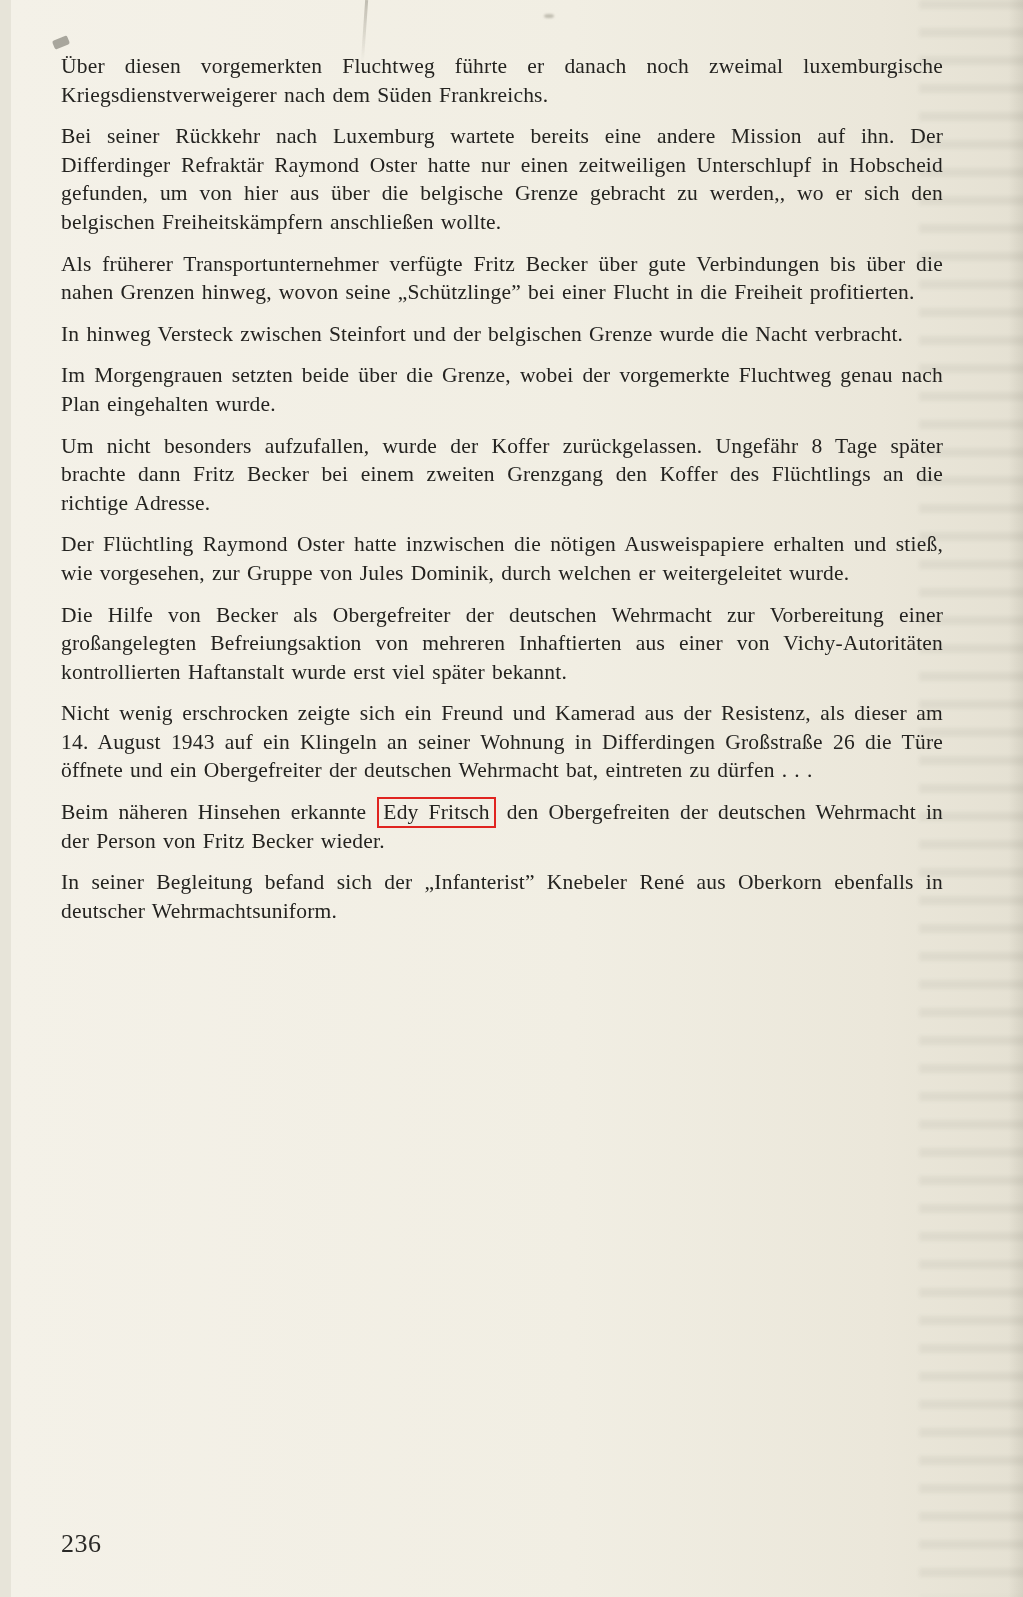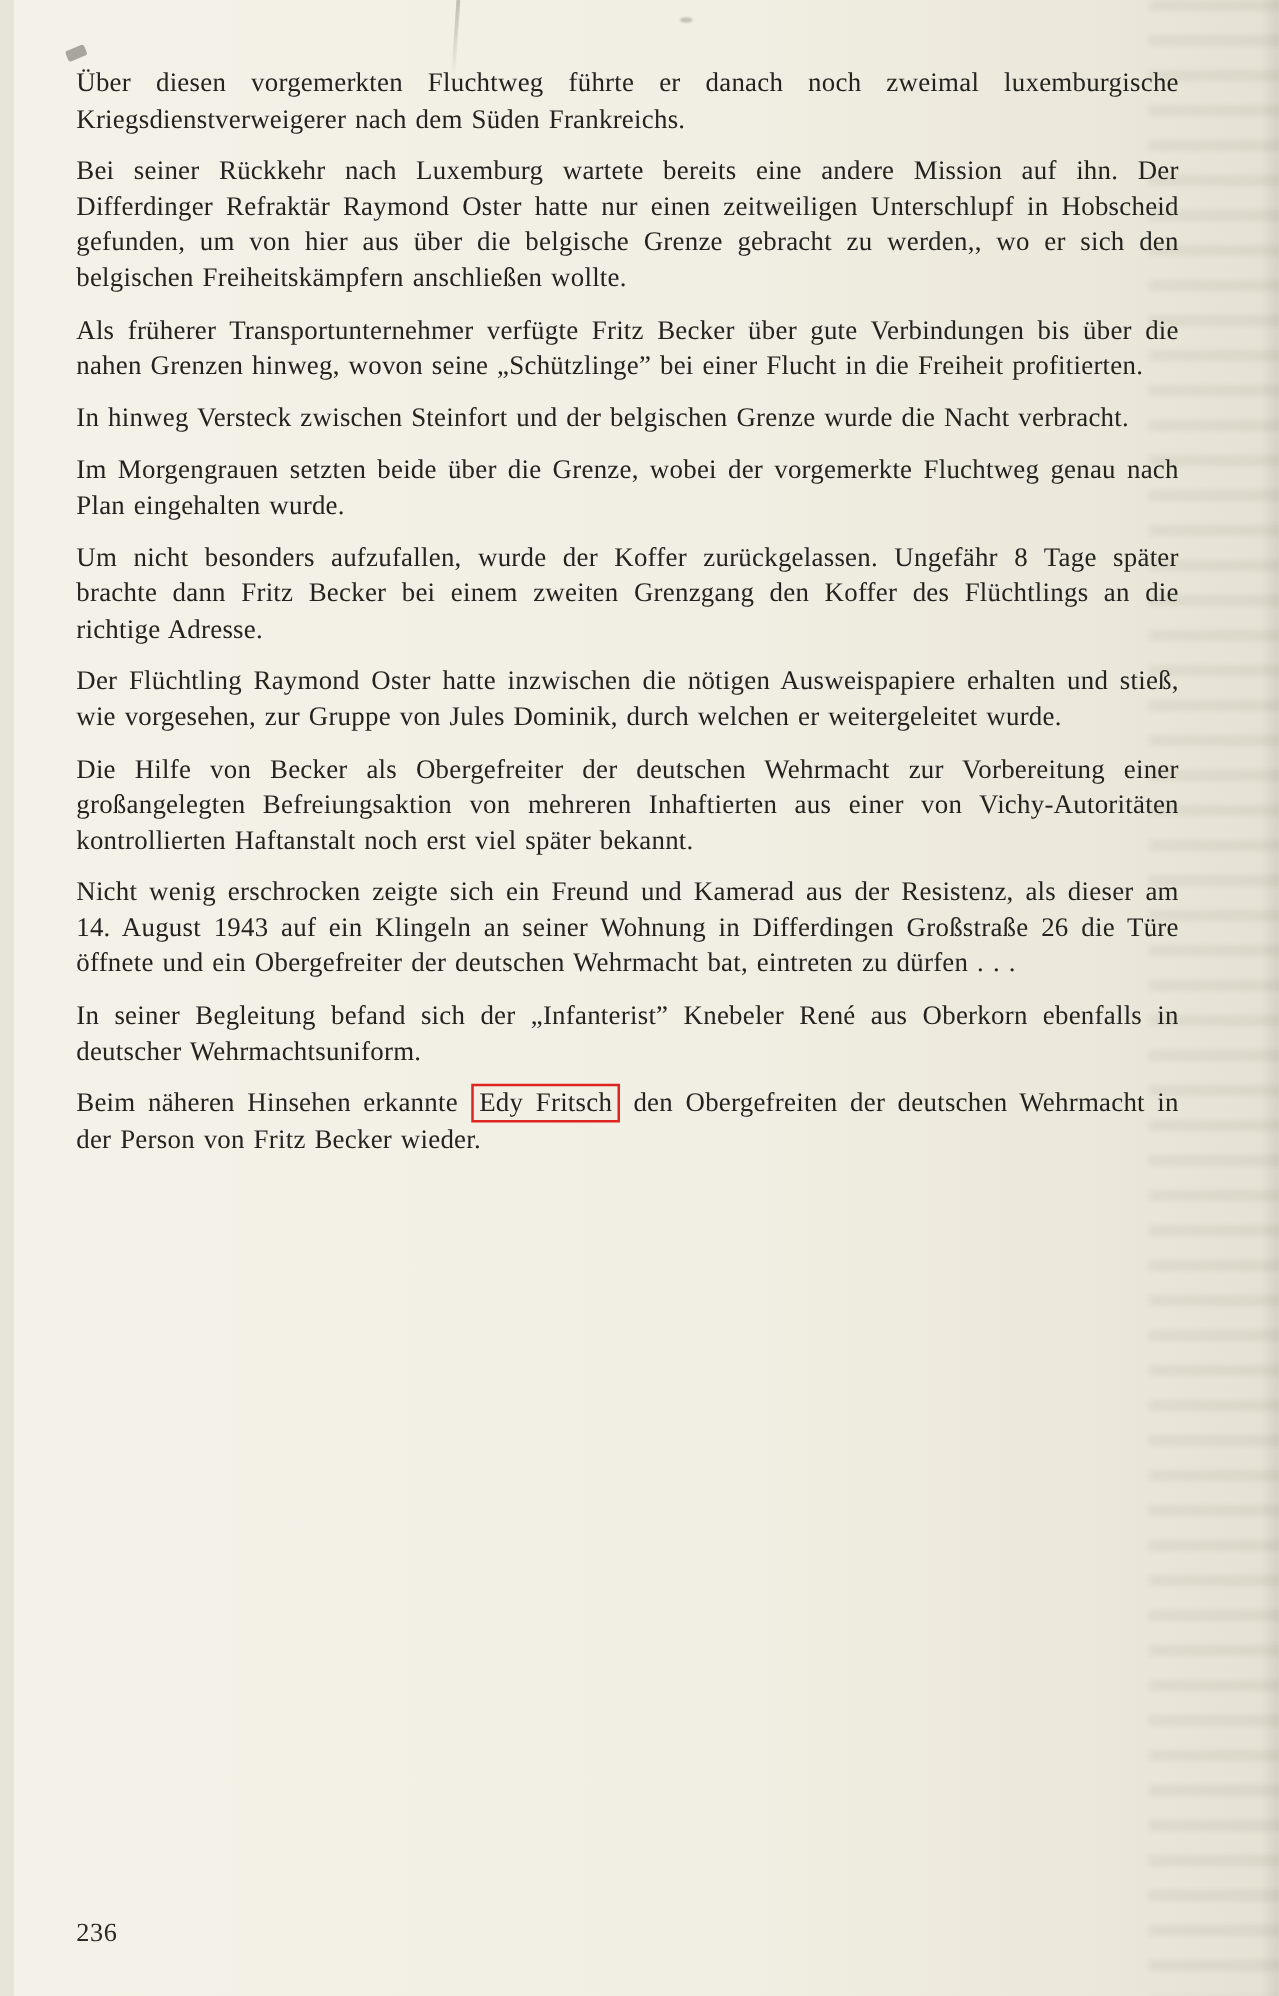--- a/index.html
+++ b/index.html
@@ -36,21 +36,21 @@
   .hl-box {
     display: inline;
     border: 2px solid #e02420;
     padding: 1px 4px 2px 4px;
     margin: 0 1px;
   }
   .page-number {
     position: absolute;
     left: 50px;
     bottom: 38px;
-    font-size: 21px;
+    font-size: 26px;
     letter-spacing: 0.5px;
     color: #2a2926;
   }
   
   .bleed-right {
     position: absolute;
     top: 0;
     right: 0;
     width: 115px;
     height: 100%;
@@ -118,21 +118,21 @@
   <div class="edge-shadow-right"></div>
 
   <div class="text-block">
     <p>Über diesen vorgemerkten Fluchtweg führte er danach noch zweimal luxemburgische Kriegsdienstverweigerer nach dem Süden Frankreichs.</p>
     <p>Bei seiner Rückkehr nach Luxemburg wartete bereits eine andere Mission auf ihn. Der Differdinger Refraktär Raymond Oster hatte nur einen zeitweiligen Unterschlupf in Hobscheid gefunden, um von hier aus über die belgische Grenze gebracht zu werden,, wo er sich den belgischen Freiheitskämpfern anschließen wollte.</p>
     <p>Als früherer Transportunternehmer verfügte Fritz Becker über gute Verbindungen bis über die nahen Grenzen hinweg, wovon seine „Schützlinge” bei einer Flucht in die Freiheit profitierten.</p>
     <p>In hinweg Versteck zwischen Steinfort und der belgischen Grenze wurde die Nacht verbracht.</p>
     <p>Im Morgengrauen setzten beide über die Grenze, wobei der vorgemerkte Fluchtweg genau nach Plan eingehalten wurde.</p>
     <p>Um nicht besonders aufzufallen, wurde der Koffer zurückgelassen. Ungefähr 8 Tage später brachte dann Fritz Becker bei einem zweiten Grenzgang den Koffer des Flüchtlings an die richtige Adresse.</p>
     <p>Der Flüchtling Raymond Oster hatte inzwischen die nötigen Ausweispapiere erhalten und stieß, wie vorgesehen, zur Gruppe von Jules Dominik, durch welchen er weitergeleitet wurde.</p>
-    <p>Die Hilfe von Becker als Obergefreiter der deutschen Wehrmacht zur Vorbereitung einer großangelegten Befreiungsaktion von mehreren Inhaftierten aus einer von Vichy-Autoritäten kontrollierten Haftanstalt noch erst viel später bekannt.</p>
+    <p>Die Hilfe von Becker als Obergefreiter der deutschen Wehrmacht zur Vorbereitung einer großangelegten Befreiungsaktion von mehreren Inhaftierten aus einer von Vichy-Autoritäten kontrollierten Haftanstalt wurde erst viel später bekannt.</p>
     <p>Nicht wenig erschrocken zeigte sich ein Freund und Kamerad aus der Resistenz, als dieser am 14. August 1943 auf ein Klingeln an seiner Wohnung in Differdingen Großstraße 26 die Türe öffnete und ein Obergefreiter der deutschen Wehrmacht bat, eintreten zu dürfen . . .</p>
+    <p><span>Beim näheren Hinsehen erkannte </span><span class="hl-box"><span>Edy Fritsch</span></span><span> den Obergefreiten der deutschen Wehrmacht in der Person von Fritz Becker wieder.</span></p>
     <p>In seiner Begleitung befand sich der „Infanterist” Knebeler René aus Oberkorn ebenfalls in deutscher Wehrmachtsuniform.</p>
-    <p><span>Beim näheren Hinsehen erkannte </span><span class="hl-box"><span>Edy Fritsch</span></span><span> den Obergefreiten der deutschen Wehrmacht in der Person von Fritz Becker wieder.</span></p>
   </div>
 
   <div class="page-number">236</div>
 
 </div>
 
 </body></html>

